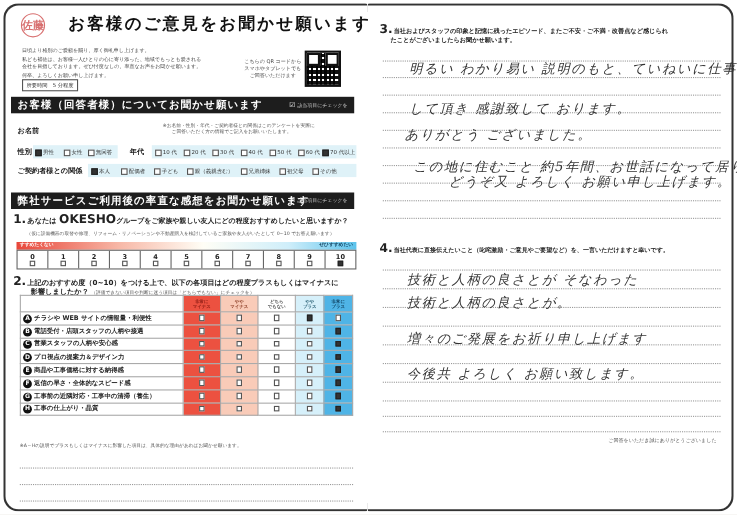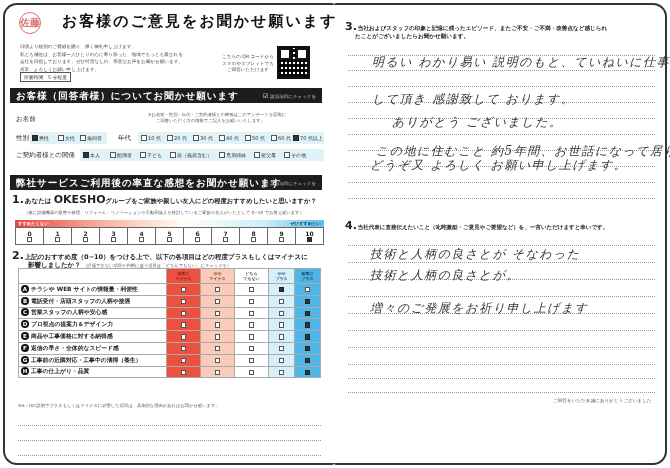--- a/index.html
+++ b/index.html
@@ -22,21 +22,21 @@
       repeating-linear-gradient(0deg, #111 0 3px, #fff 3px 5px); background-blend-mode: multiply; border: 2px solid #111; }
   .qr::before, .qr::after { content:""; position:absolute; width:8px; height:8px; border:2px solid #111; background:#fff; }
   .qr::before { left:0; top:0; }
   .qr::after { right:0; top:0; }
 
   
   .section-bar { position: absolute; left: 10px; width: 312px; height: 15px; background: #1d1d1d; color: #fff; font-size: 9.5px; font-weight: bold; padding-left: 6px; line-height: 15px; letter-spacing: 1px; }
   .section-bar .hint { position: absolute; right: 6px; top: 0; font-size: 4.5px; font-weight: normal; letter-spacing: 0; color: #ccc; }
   .section-bar .hint::before { content: "☑ "; color:#fff; font-size: 6px; }
 
-  .lbl { position: absolute; font-size: 6.5px; font-weight: normal; color: #222; }
+  .lbl { position: absolute; font-size: 6.5px; font-weight: bold; color: #222; }
   .note { position: absolute; font-size: 4.3px; line-height: 6px; color: #555; }
   .band { position: absolute; background: #dff2f8; height: 12px; }
   .opt { position: absolute; font-size: 5px; display: flex; align-items: center; gap: 1px; color:#333; }
   .cb { display: inline-block; width: 6px; height: 6px; border: 0.8px solid #555; background: #fff; }
   .cb.on { background: #333; border-color: #222; }
 
   .q-title { position: absolute; font-size: 6.5px; font-weight: bold; color: #222; white-space: nowrap; }
   .q-title .num { font-size: 11px; font-weight: bold; margin-right: 1px; }
   .q-title .brand { font-size: 11px; font-weight: bold; }
   .q-sub { position: absolute; font-size: 4.3px; color: #555; white-space: nowrap; }
@@ -347,37 +347,38 @@
   <div class="dotline" style="left:348px; top:102px; width:307px;"></div>
   <div class="dotline" style="left:348px; top:118px; width:307px;"></div>
   <div class="dotline" style="left:348px; top:134px; width:307px;"></div>
   <div class="dotline" style="left:348px; top:150px; width:307px;"></div>
   <div class="dotline" style="left:348px; top:166px; width:307px;"></div>
   <div class="dotline" style="left:348px; top:182px; width:307px;"></div>
   <div class="dotline" style="left:348px; top:198px; width:307px;"></div>
 
   <div class="hw" style="left:372px; top:54px;">明るい わかり易い 説明のもと、ていねいに仕事を</div>
   <div class="hw" style="left:372px; top:70px;margin-top:21px;">して頂き 感謝致して おります。</div>
-  <div class="hw" style="left:368px; top:114px;margin-left:24px;">ありがとう ございました。</div>
+  <div class="hw" style="left:368px; top:114px;">ありがとう ございました。</div>
   <div class="hw" style="left:376px; top:143px;">この地に住むこと 約5年間、お世話になって居ります</div>
-  <div class="hw" style="left:370px; top:157px;">どうぞ又 よろしく お願い申し上げます。</div>
+  <div class="hw" style="left:408px; top:157px;">どうぞ又 よろしく お願い申し上げます。</div>
 
   <div class="q-title" style="left:345px; top:219px;">
     <span class="num">4.</span><span style="font-size:5.5px;">当社代表に直接伝えたいこと（叱咤激励・ご意見やご要望など）を、一言いただけますと幸いです。</span>
   </div>
 
   <div class="dotline" style="left:348px; top:245px; width:307px;"></div>
   <div class="dotline" style="left:348px; top:262px; width:307px;"></div>
   <div class="dotline" style="left:348px; top:279px; width:307px;"></div>
   <div class="dotline" style="left:348px; top:296px; width:307px;"></div>
   <div class="dotline" style="left:348px; top:313px; width:307px;"></div>
   <div class="dotline" style="left:348px; top:330px; width:307px;"></div>
   <div class="dotline" style="left:348px; top:347px; width:307px;"></div>
   <div class="dotline" style="left:348px; top:364px; width:307px;"></div>
   <div class="dotline" style="left:348px; top:378px; width:307px;"></div>
   <div class="dotline" style="left:348px; top:392px; width:307px;"></div>
 
   <div class="hw" style="left:370px; top:246px;">技術と人柄の良さとが そなわった</div>
   <div class="hw" style="left:370px; top:267px;">技術と人柄の良さとが。</div>
   <div class="hw" style="left:370px; top:300px;">増々のご発展をお祈り申し上げます</div>
+  <div class="hw" style="left:370px; top:332px;">今後共 よろしく お願い致します。</div>
 
   <div class="thanks">ご回答をいただき誠にありがとうございました</div>
 </div>
 
 </body></html>

